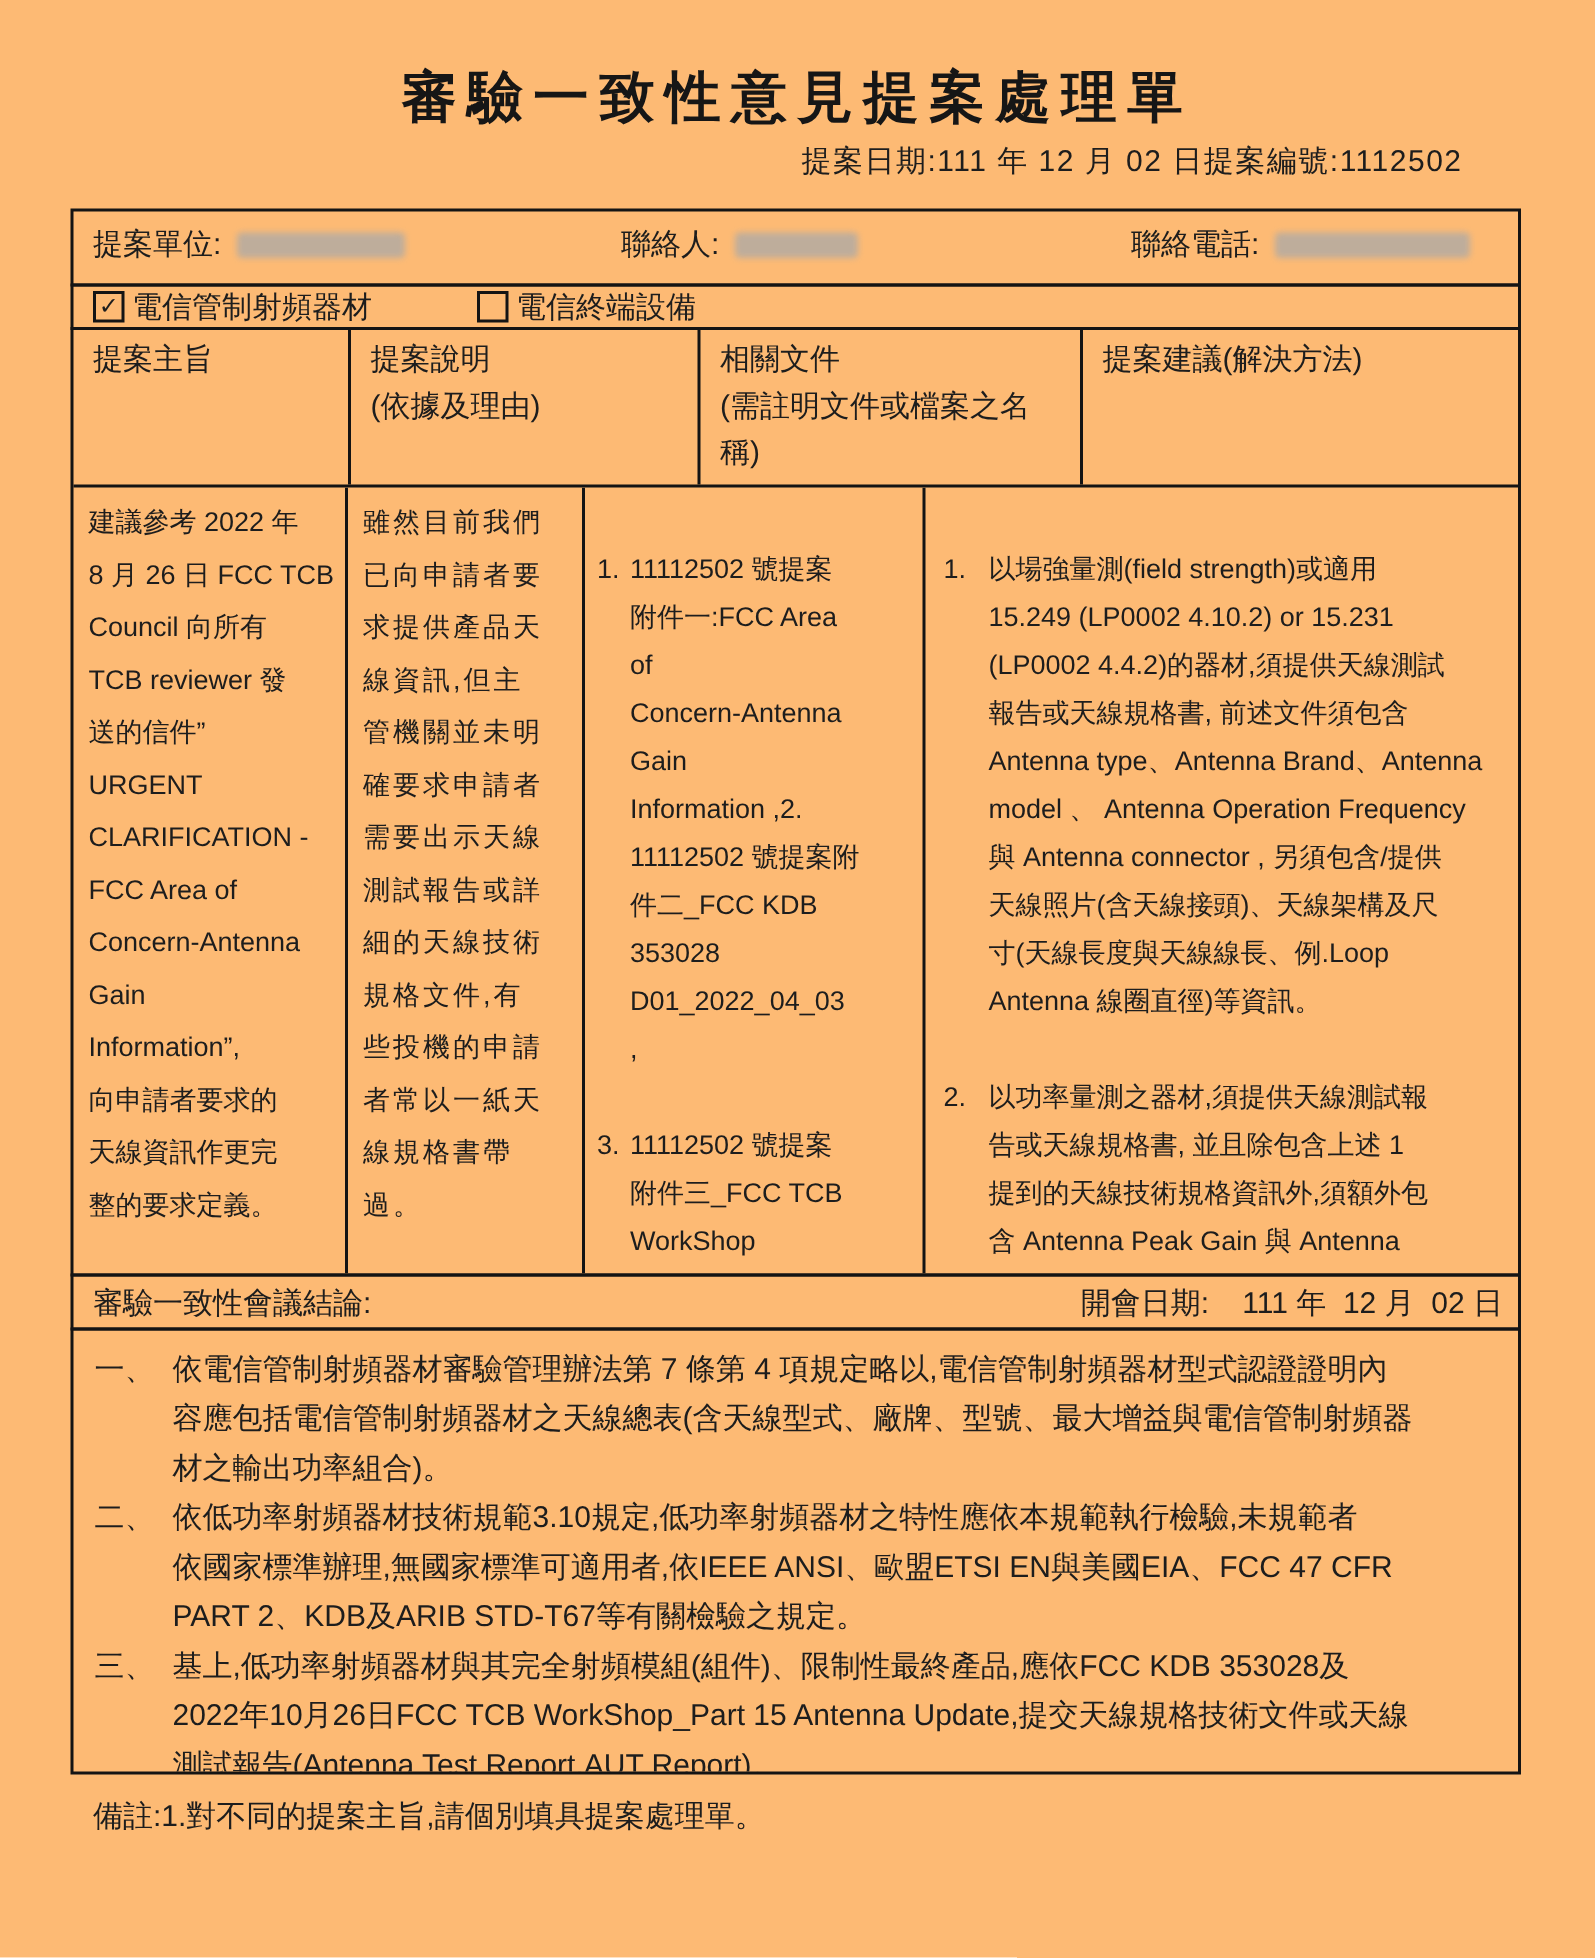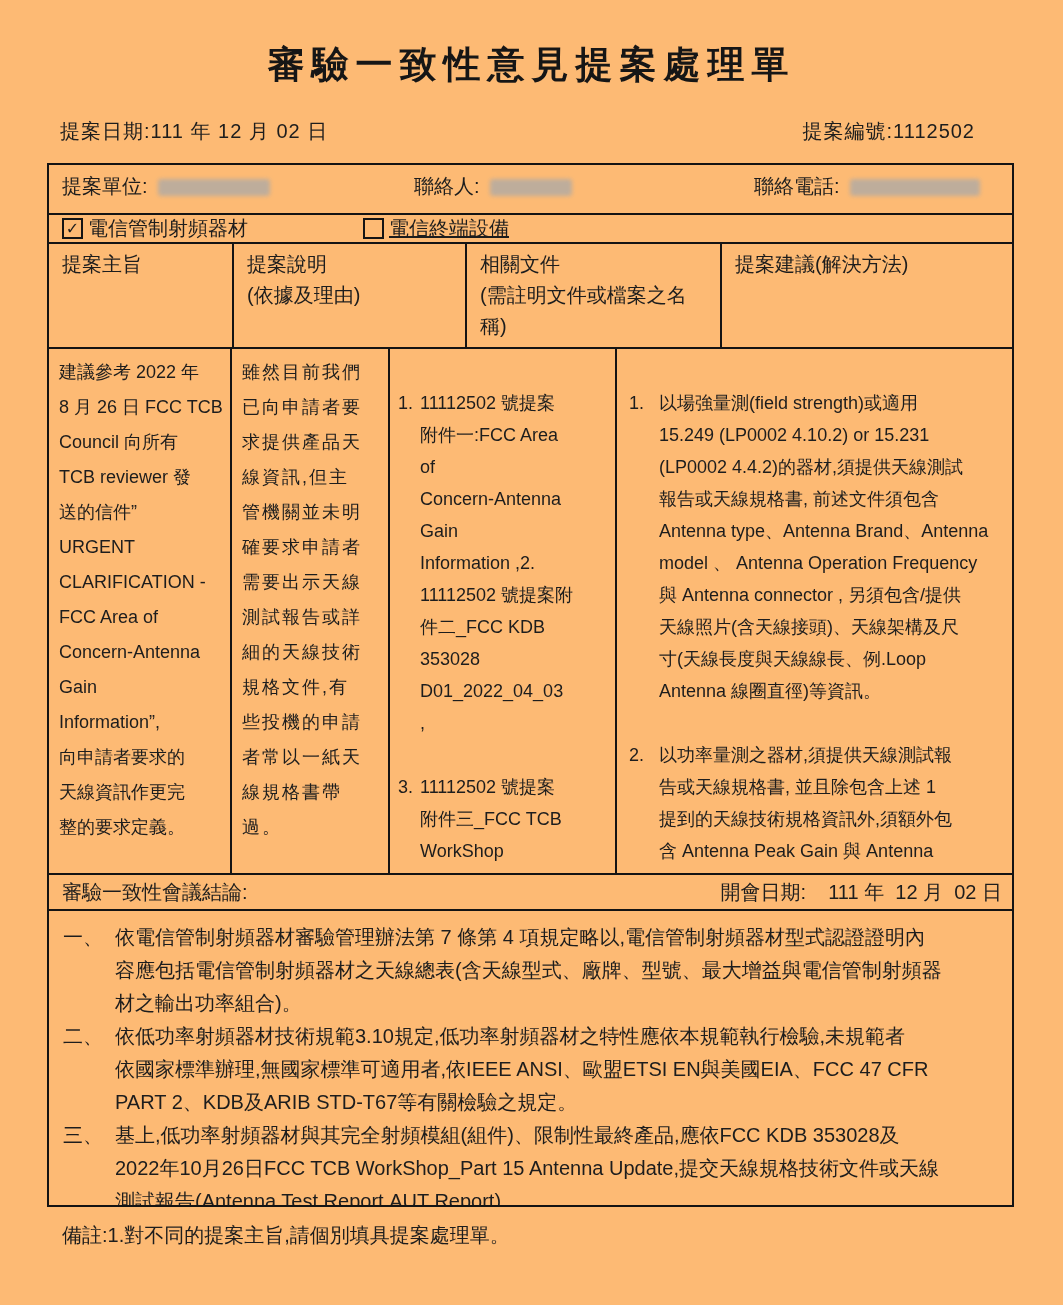--- a/index.html
+++ b/index.html
@@ -14,22 +14,22 @@
   .title{
     text-align:center;
     padding-top:40px;
     font-size:37px;
     font-weight:bold;
     letter-spacing:7px;
     font-family:"Liberation Serif","DejaVu Serif",serif;
     color:#161616;
   }
   .meta{
-    display:flex;justify-content:space-between;
-    margin:28px 88px 10px 60px;
+    display:flex;justify-content:flex-end;
+    margin:4px 88px 10px 60px;
     font-size:20px;
     white-space:pre;
     letter-spacing:1px;
   }
   .stack{margin:0 47px;width:967px;}
   .box{border:2px solid #141414;box-sizing:border-box;background:transparent;}
   
   .info-box{
     height:52px;
     display:flex;align-items:flex-start;
@@ -49,21 +49,21 @@
   .redact.r1{width:112px;}
   .redact.r2{width:82px;}
   .redact.r3{width:130px;}
   
   .cat-row{
     margin-top:-2px;height:31px;
     display:flex;align-items:center;
     padding-left:13px;font-size:20px;
   }
   .chk{display:flex;align-items:center;}
-  .chk.second{margin-left:115px;text-decoration:underline;}
+  .chk.second{margin-left:70px;}
   .cb{
     display:inline-flex;width:17px;height:17px;
     border:2px solid #141414;
     margin-right:5px;flex:none;
     align-items:center;justify-content:center;
     font-size:16px;line-height:1;font-weight:bold;
   }
   
   .table{margin-top:-2px;padding:0;}
   .thead{display:flex;border-bottom:2px solid #141414;font-size:20px;line-height:31px;}

